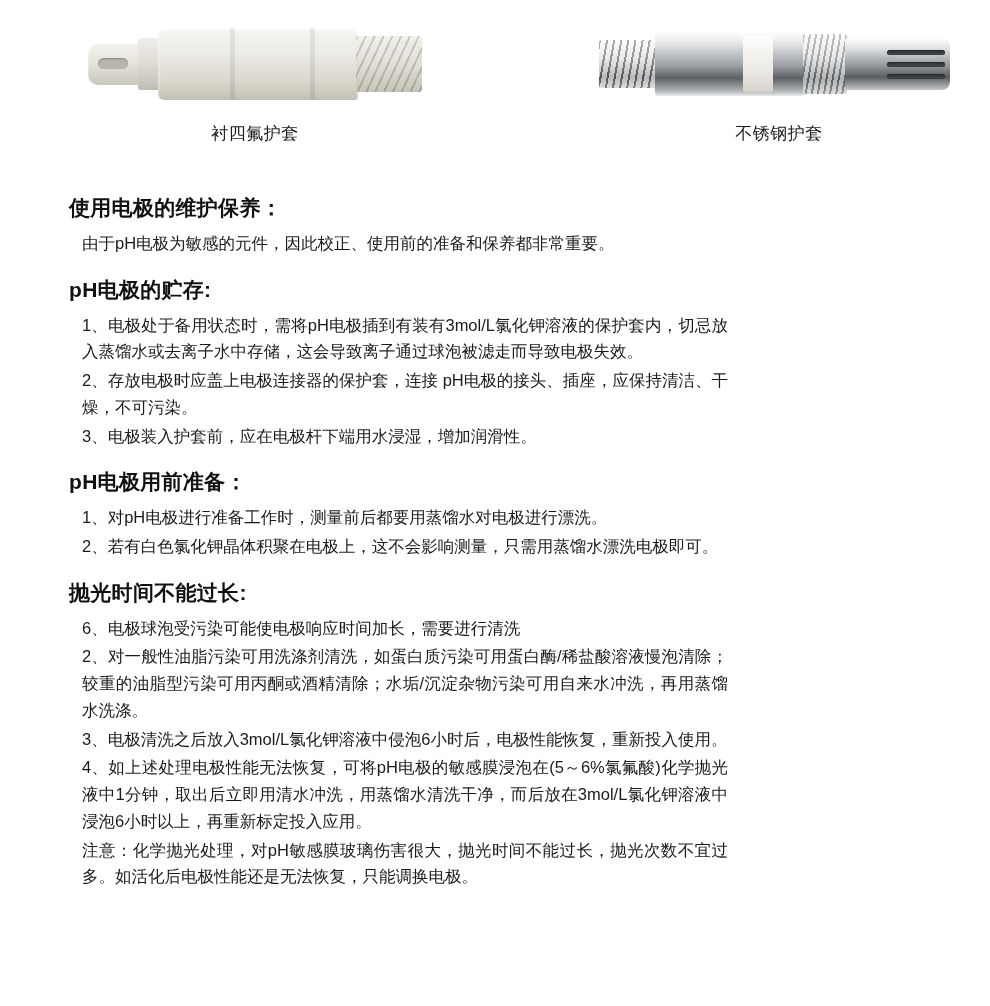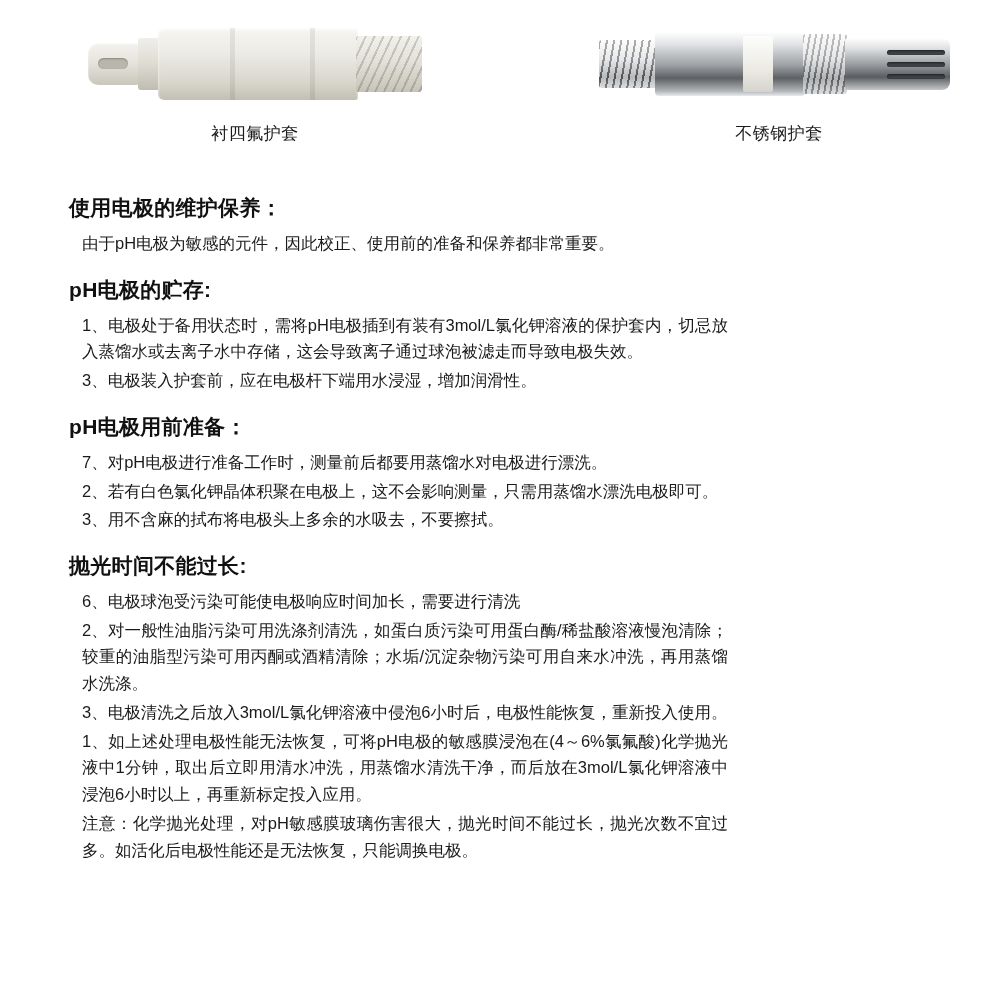--- a/index.html
+++ b/index.html
@@ -215,33 +215,33 @@
   <div class="content">
 
     <div class="section first">
       <h2 class="section-title">使用电极的维护保养：</h2>
       <p class="para">由于pH电极为敏感的元件，因此校正、使用前的准备和保养都非常重要。</p>
     </div>
 
     <div class="section">
       <h2 class="section-title">pH电极的贮存:</h2>
       <p class="para">1、电极处于备用状态时，需将pH电极插到有装有3mol/L氯化钾溶液的保护套内，切忌放入蒸馏水或去离子水中存储，这会导致离子通过球泡被滤走而导致电极失效。</p>
+      <p class="para">2、存放电极时应盖上电极连接器的保护套，连接 pH电极的接头、插座，应保持清洁、干燥，不可污染。</p>
       <p class="para">3、电极装入护套前，应在电极杆下端用水浸湿，增加润滑性。</p>
     </div>
 
     <div class="section">
       <h2 class="section-title">pH电极用前准备：</h2>
-      <p class="para">7、对pH电极进行准备工作时，测量前后都要用蒸馏水对电极进行漂洗。</p>
+      <p class="para">1、对pH电极进行准备工作时，测量前后都要用蒸馏水对电极进行漂洗。</p>
       <p class="para">2、若有白色氯化钾晶体积聚在电极上，这不会影响测量，只需用蒸馏水漂洗电极即可。</p>
-      <p class="para">3、用不含麻的拭布将电极头上多余的水吸去，不要擦拭。</p>
     </div>
 
     <div class="section">
       <h2 class="section-title">抛光时间不能过长:</h2>
       <p class="para">6、电极球泡受污染可能使电极响应时间加长，需要进行清洗</p>
       <p class="para">2、对一般性油脂污染可用洗涤剂清洗，如蛋白质污染可用蛋白酶/稀盐酸溶液慢泡清除；较重的油脂型污染可用丙酮或酒精清除；水垢/沉淀杂物污染可用自来水冲洗，再用蒸馏水洗涤。</p>
       <p class="para">3、电极清洗之后放入3mol/L氯化钾溶液中侵泡6小时后，电极性能恢复，重新投入使用。</p>
-      <p class="para">1、如上述处理电极性能无法恢复，可将pH电极的敏感膜浸泡在(4～6%氯氟酸)化学抛光液中1分钟，取出后立即用清水冲洗，用蒸馏水清洗干净，而后放在3mol/L氯化钾溶液中浸泡6小时以上，再重新标定投入应用。</p>
+      <p class="para">4、如上述处理电极性能无法恢复，可将pH电极的敏感膜浸泡在(5～6%氯氟酸)化学抛光液中1分钟，取出后立即用清水冲洗，用蒸馏水清洗干净，而后放在3mol/L氯化钾溶液中浸泡6小时以上，再重新标定投入应用。</p>
       <p class="para">注意：化学抛光处理，对pH敏感膜玻璃伤害很大，抛光时间不能过长，抛光次数不宜过多。如活化后电极性能还是无法恢复，只能调换电极。</p>
     </div>
 
   </div>
 </div>
 
 </body></html>

